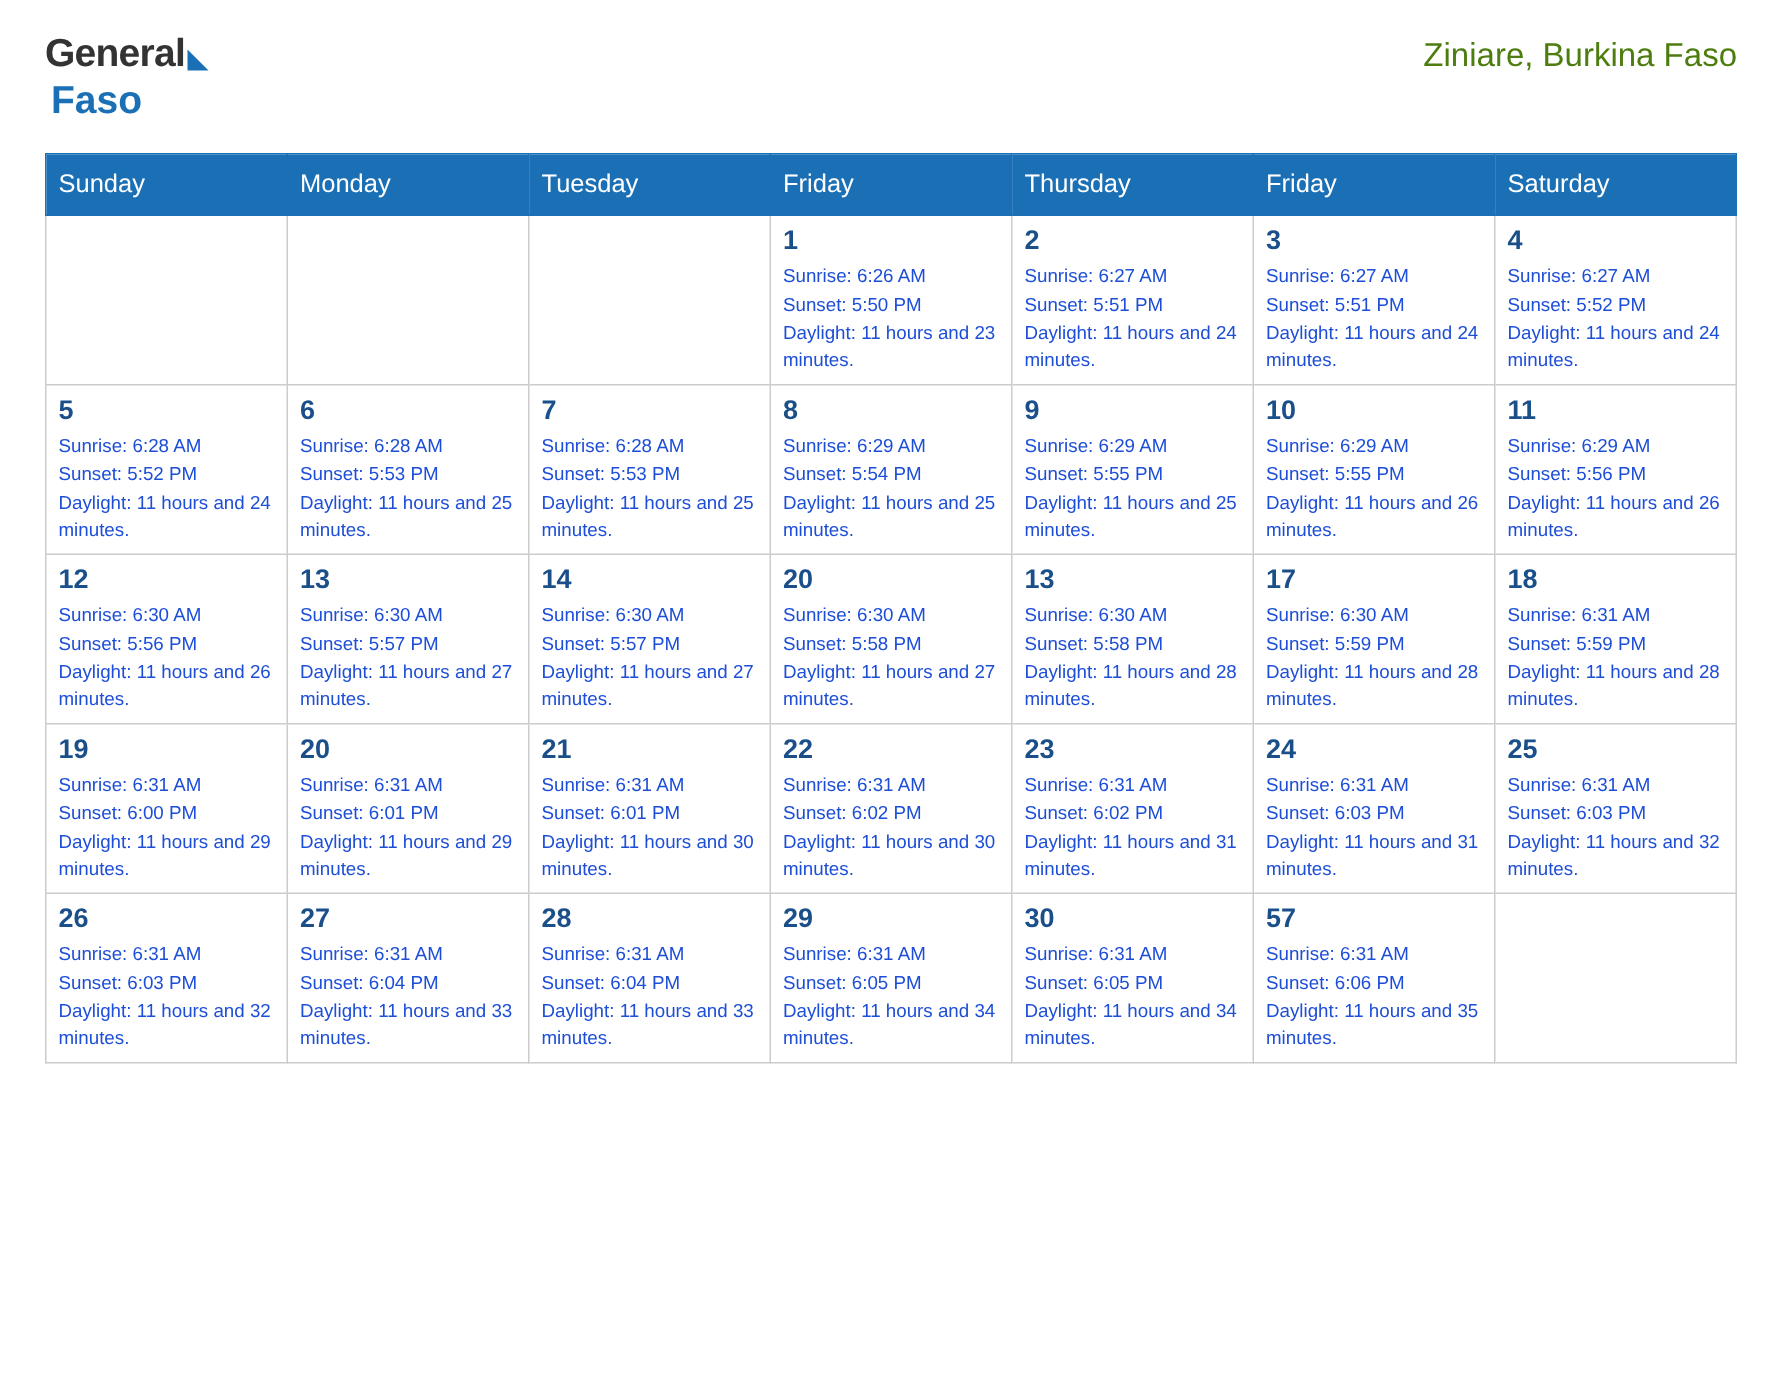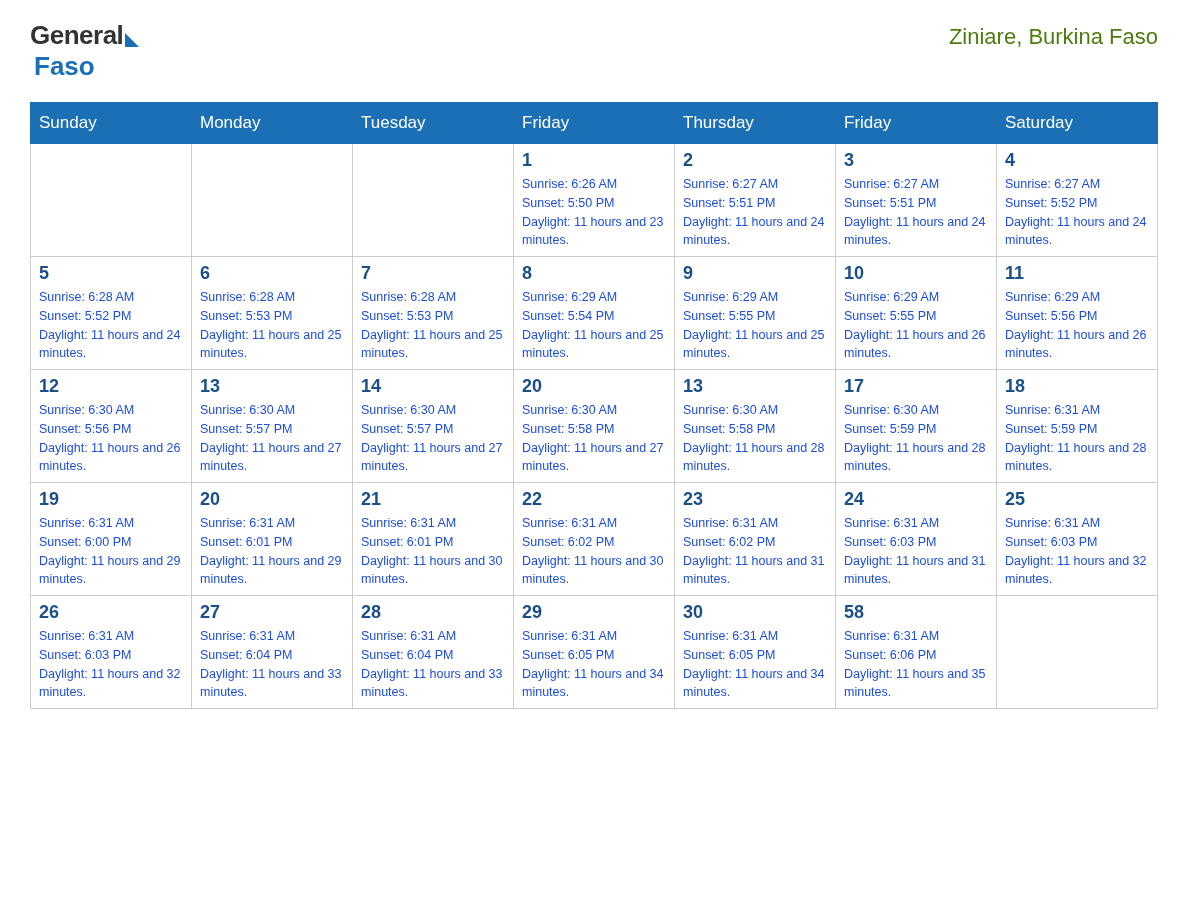--- a/index.html
+++ b/index.html
@@ -277,19 +277,19 @@
         </td>
         <td>
           <span class="day-number">29</span>
           <div class="day-info">Sunrise: 6:31 AM<br>Sunset: 6:05 PM<br>Daylight: 11 hours and 34 minutes.</div>
         </td>
         <td>
           <span class="day-number">30</span>
           <div class="day-info">Sunrise: 6:31 AM<br>Sunset: 6:05 PM<br>Daylight: 11 hours and 34 minutes.</div>
         </td>
         <td>
-          <span class="day-number">58</span>
+          <span class="day-number">57</span>
           <div class="day-info">Sunrise: 6:31 AM<br>Sunset: 6:06 PM<br>Daylight: 11 hours and 35 minutes.</div>
         </td>
         <td class="empty-cell"></td>
       </tr>
     </tbody>
 </table>
 
 </body></html>

